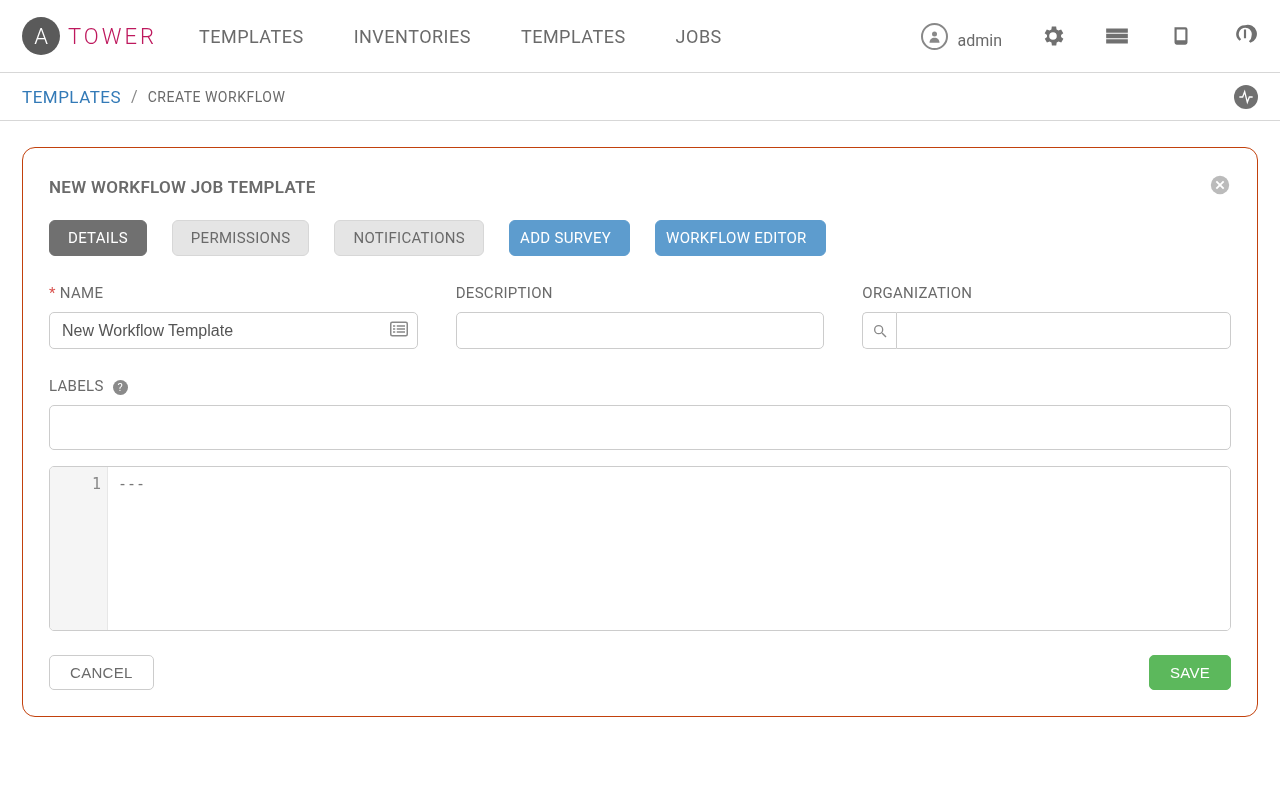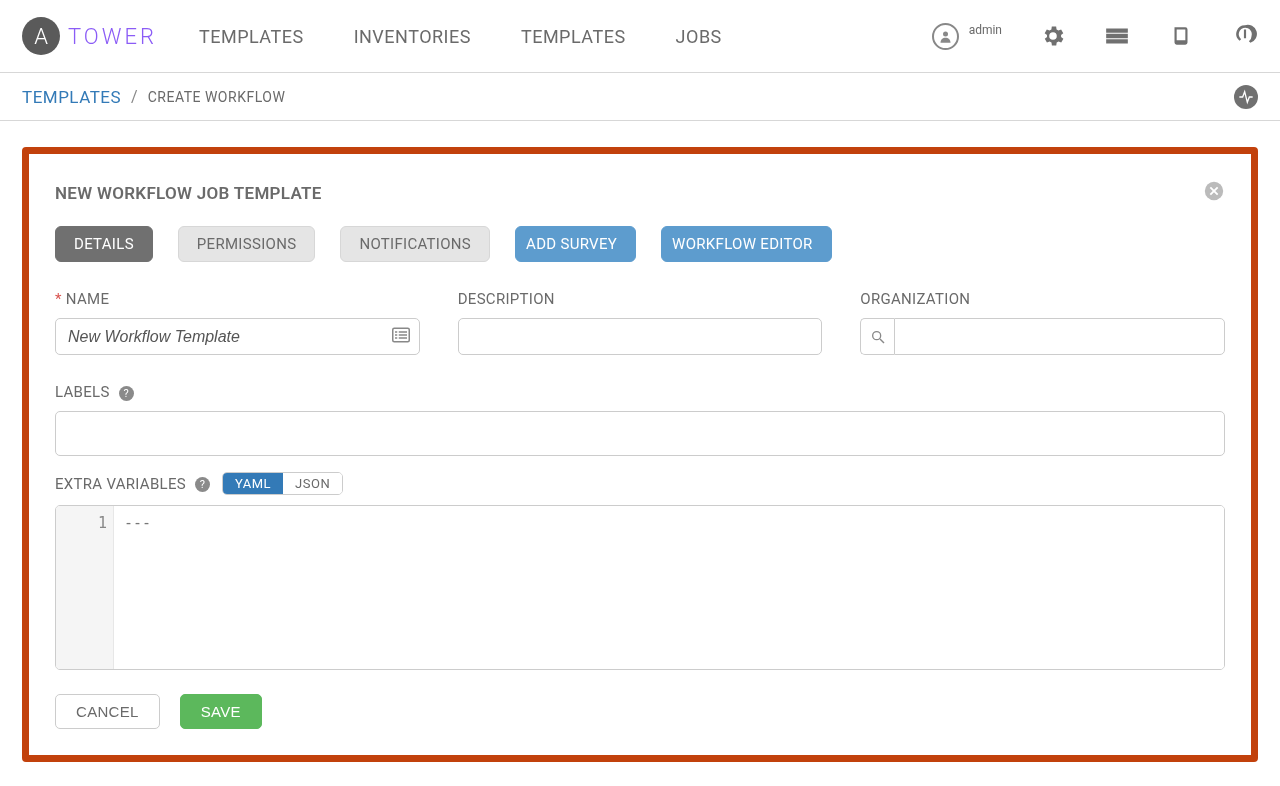--- a/index.html
+++ b/index.html
@@ -2,78 +2,78 @@
 <html><head>
   <meta charset="utf-8">
   <style>
     * { margin: 0; padding: 0; box-sizing: border-box; }
     body { font-family: -apple-system, BlinkMacSystemFont, "Segoe UI", Roboto, Helvetica, Arial, sans-serif; background: #fff; color: #333; }
 
     
     .topnav { display: flex; align-items: center; height: 73px; border-bottom: 1px solid #d7d7d7; padding: 0 22px; }
     .logo { display: flex; align-items: center; gap: 8px; margin-right: 42px; }
     .logo-badge { width: 38px; height: 38px; border-radius: 50%; background: #5a5a5a; color: #fff; display: flex; align-items: center; justify-content: center; font-size: 22px; font-weight: 300; }
-    .logo-text { font-size: 22px; letter-spacing: 3px; color: #8b5cf6; font-weight: 300; }
+    .logo-text { font-size: 22px; letter-spacing: 3px; color: #be185d; font-weight: 300; }
     .nav-links { display: flex; gap: 50px; }
     .nav-link { color: #6a6a6a; font-size: 18px; text-decoration: none; cursor: pointer; letter-spacing: 0.5px; }
     .nav-right { margin-left: auto; display: flex; align-items: center; gap: 38px; }
-    .user { display: flex; align-items: flex-start; gap: 10px; color: #6a6a6a; font-size: 12px; cursor: pointer; }
+    .user { display: flex; align-items: flex-end; gap: 10px; color: #6a6a6a; font-size: 16px; cursor: pointer; }
     .user-icon { width: 27px; height: 27px; border: 2px solid #888; border-radius: 50%; display: flex; align-items: center; justify-content: center; }
     .user-icon svg { width: 15px; height: 15px; fill: #888; }
     .icon-btn { cursor: pointer; color: #707070; display: flex; align-items: center; }
     .icon-btn svg { width: 26px; height: 26px; fill: #707070; }
 
     
     .breadcrumb-bar { display: flex; align-items: center; height: 48px; padding: 0 22px; border-bottom: 1px solid #d7d7d7; }
     .breadcrumb-link { color: #337ab7; font-size: 17px; letter-spacing: 0.5px; text-decoration: none; cursor: pointer; }
     .breadcrumb-sep { color: #888; margin: 0 10px; }
     .breadcrumb-current { color: #6a6a6a; font-size: 14px; letter-spacing: 0.5px; }
     .activity-icon { margin-left: auto; width: 24px; height: 24px; border-radius: 50%; background: #707070; display: flex; align-items: center; justify-content: center; cursor: pointer; }
     .activity-icon svg { width: 16px; height: 16px; stroke: #fff; fill: none; stroke-width: 2; }
 
     
-    .panel { border: 7px solid #c2410c; border-radius: 4px; margin: 26px 22px; padding: 26px; }
+    .panel { border: 1px solid #c2410c; border-radius: 13px; margin: 26px 22px; padding: 26px; }
     .panel-header { display: flex; align-items: center; margin-bottom: 20px; }
     .panel-title { font-size: 17px; color: #6a6a6a; font-weight: 600; letter-spacing: 0.3px; }
     .close-btn { margin-left: auto; cursor: pointer; }
     .close-btn svg { width: 22px; height: 22px; fill: #bbb; }
 
     
     .tabs { display: flex; gap: 25px; margin-bottom: 28px; flex-wrap: wrap; }
     .tab { border: 1px solid #d7d7d7; border-radius: 6px; padding: 8px 18px; font-size: 15px; color: #6a6a6a; cursor: pointer; background: #e5e5e5; letter-spacing: 0.3px; }
     .tab.active { background: #707070; color: #fff; border-color: #707070; }
     .tab.primary { background: #5d9cce; color: #fff; border-color: #5d9cce; padding-left: 10px; }
 
     
     .row { display: flex; gap: 38px; margin-bottom: 28px; justify-content: space-between; }
     .field { flex: 1; }
     .label { color: #6a6a6a; font-size: 15px; margin-bottom: 10px; display: block; letter-spacing: 0.3px; }
     .req { color: #d9534f; }
     .help { display: inline-flex; align-items: center; justify-content: center; width: 15px; height: 15px; border-radius: 50%; background: #8a8a8a; color: #fff; font-size: 11px; margin-left: 5px; cursor: pointer; vertical-align: middle; }
     .input-wrap { position: relative; }
-    .input { width: 100%; height: 37px; border: 1px solid #ccc; border-radius: 5px; padding: 12px 12px; font-size: 16px; color: #555; background: #fff; font-style: italic; }
+    .input { width: 100%; height: 37px; border: 1px solid #ccc; border-radius: 5px; padding: 12px 12px; font-size: 16px; color: #555; background: #fff; }
     .input-icon { position: absolute; right: 10px; top: 50%; transform: translateY(-50%); color: #888; }
     .input-icon svg { width: 18px; height: 16px; fill: #888; }
     .input-group { display: flex; }
     .search-addon { width: 37px; height: 37px; border: 1px solid #ccc; border-right: none; border-radius: 5px 0 0 5px; display: flex; align-items: center; justify-content: center; background: #fff; cursor: pointer; }
     .search-addon svg { width: 16px; height: 16px; fill: #888; }
     .input-group .input { border-radius: 0 5px 5px 0; }
     .labels-input { width: 100%; height: 45px; border: 1px solid #ccc; border-radius: 5px; padding: 0 12px; background: #fff; }
 
     
     .ev-row { display: flex; align-items: center; gap: 12px; margin-bottom: 10px; }
     .toggle { display: flex; border: 1px solid #ccc; border-radius: 5px; overflow: hidden; }
     .toggle-opt { padding: 3px 12px; font-size: 13px; color: #6a6a6a; cursor: pointer; background: #fff; letter-spacing: 0.5px; }
     .toggle-opt.active { background: #337ab7; color: #fff; }
     .code-editor { border: 1px solid #ccc; border-radius: 5px; display: flex; height: 165px; overflow: hidden; }
     .gutter { width: 58px; background: #f5f5f5; border-right: 1px solid #e7e7e7; text-align: right; padding: 8px 6px 0 0; color: #888; font-family: monospace; font-size: 15px; }
     .code { flex: 1; padding: 8px 10px 0; font-family: monospace; font-size: 15px; color: #777; background: #fff; }
 
     
-    .footer { display: flex; justify-content: flex-start; gap: 20px; margin-top: 24px; }
+    .footer { display: flex; justify-content: space-between; gap: 20px; margin-top: 24px; }
     .btn { border: 1px solid #ccc; border-radius: 5px; padding: 8px 20px; font-size: 15px; cursor: pointer; background: #fff; color: #6a6a6a; letter-spacing: 0.3px; }
     .btn.success { background: #5cb85c; color: #fff; border-color: #5cb85c; }
   </style>
 </head>
 <body>
 
 <div class="topnav">
   <div class="logo">
     <div class="logo-badge">A</div>
     <div class="logo-text">TOWER</div>
@@ -185,30 +185,20 @@
 
   <div class="field" style="margin-bottom:16px;">
     <label class="label">
       <span>LABELS</span>
       <span class="help">?</span>
     </label>
     <input class="labels-input" style="">
   </div>
 
   <div class="field">
-    <div class="ev-row">
-      <label class="label" style="margin-bottom:0;">
-        <span>EXTRA VARIABLES</span>
-        <span class="help">?</span>
-      </label>
-      <div class="toggle">
-        <div class="toggle-opt active">YAML</div>
-        <div class="toggle-opt">JSON</div>
-      </div>
-    </div>
     <div class="code-editor">
       <div class="gutter">1</div>
       <div class="code">---</div>
     </div>
   </div>
 
   <div class="footer">
     <button class="btn">CANCEL</button>
     <button class="btn success">SAVE</button>
   </div>

